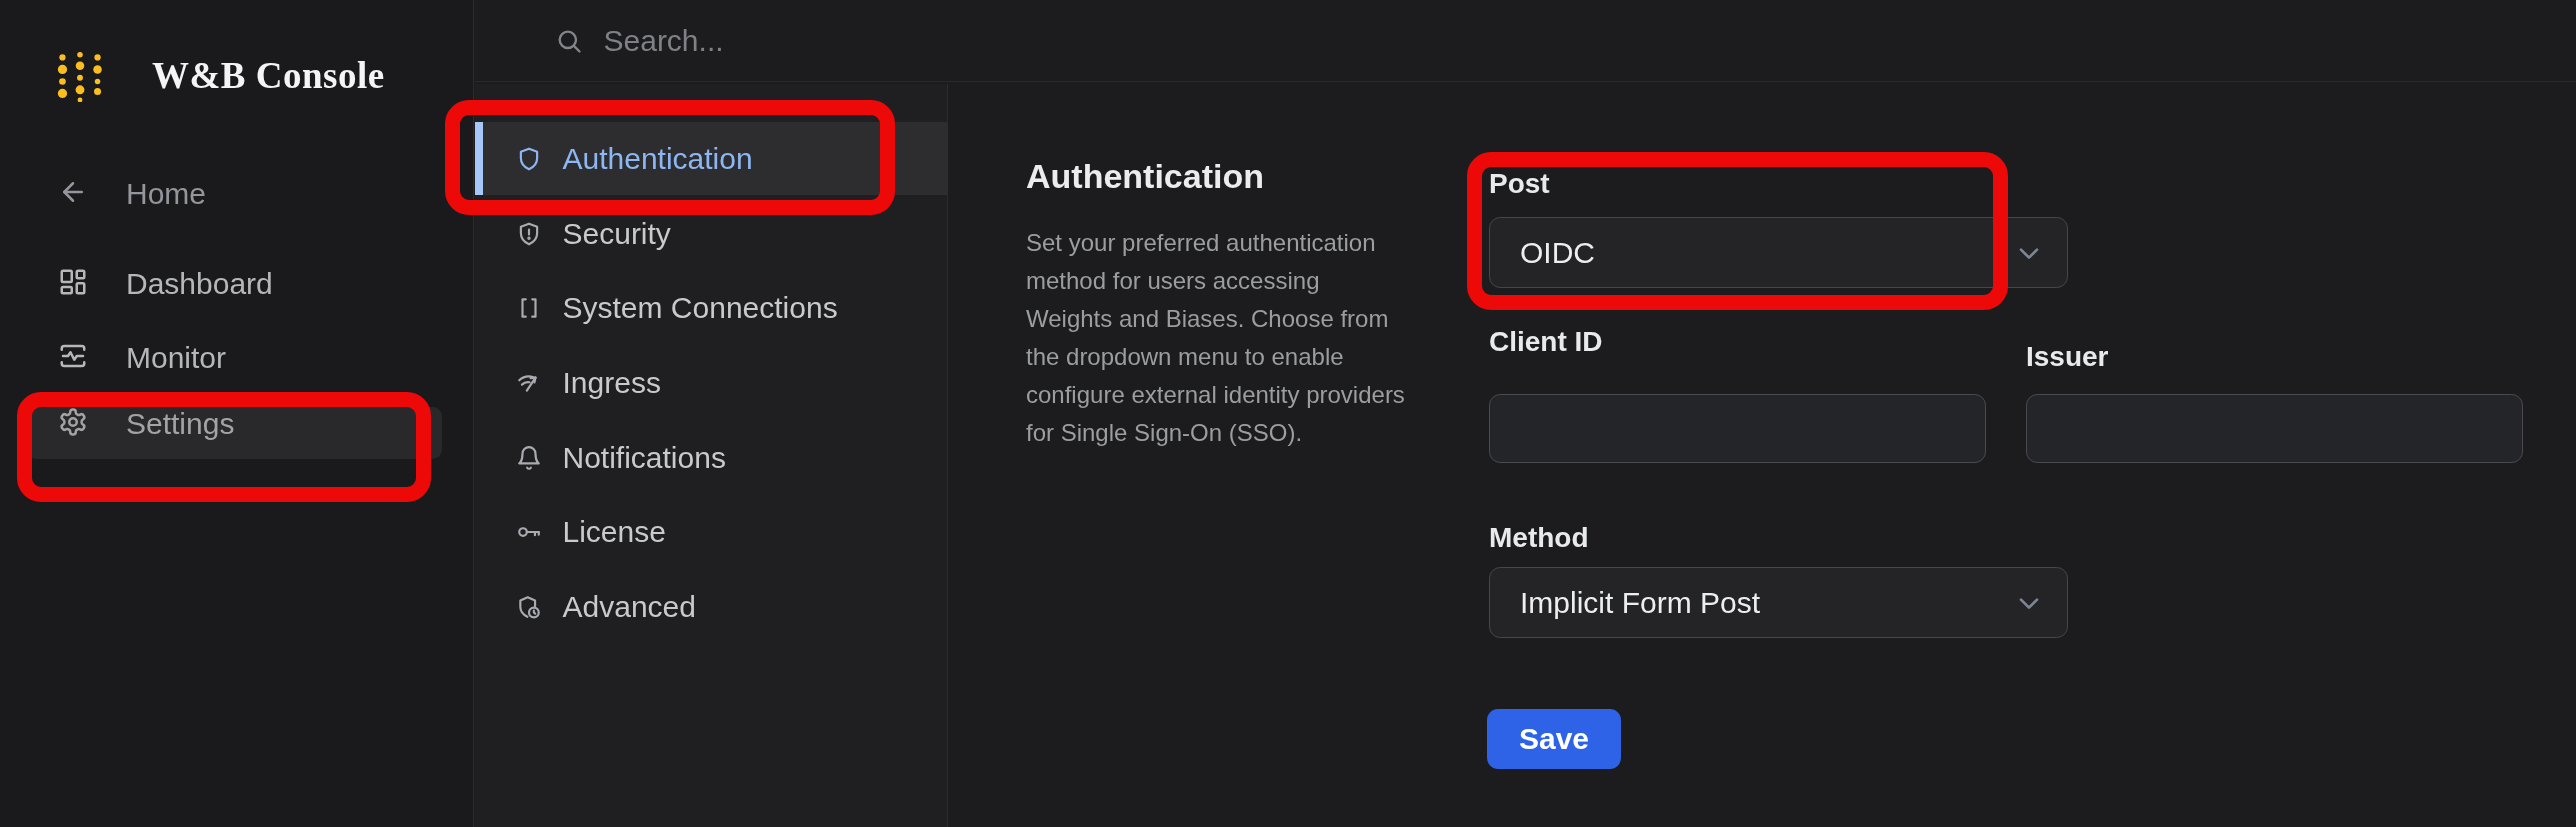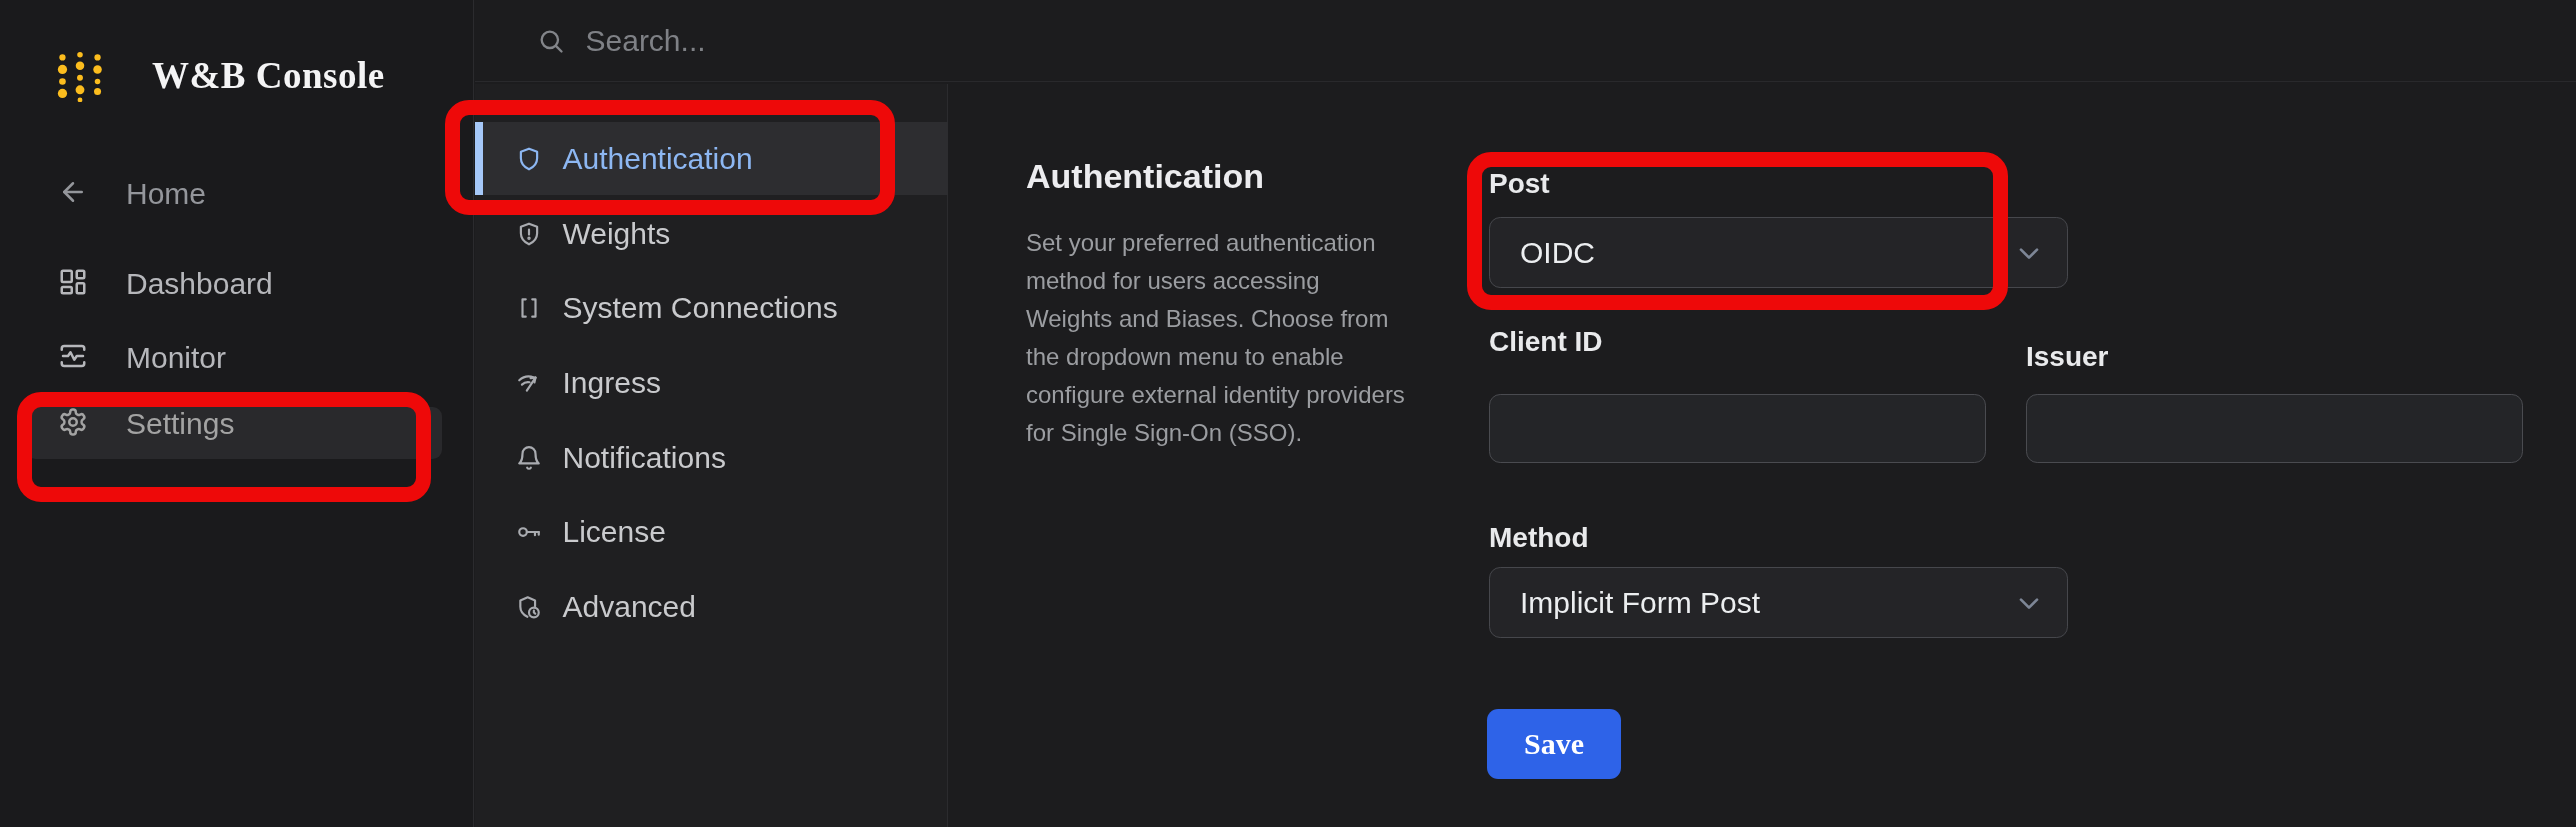--- a/index.html
+++ b/index.html
@@ -17,21 +17,21 @@
                align-items:flex-start; padding-left:32px; gap:38px; border-radius:9.3px;
                font-size:30px; color:#b6b7bb; cursor:pointer; }
   .snav-item svg { width:30px; height:30px; flex:0 0 30px; }
   .snav-home { top:177px; color:#94969b; }
   .snav-dash { top:267px; }
   .snav-mon  { top:341px; }
   .snav-set  { top:407px; height:52px; background:#29292c; color:#a3a3a3; font-weight:500; }
 
   
   .topbar { position:absolute; left:475px; top:0; width:2101px; height:82px;
-            border-bottom:1.9px solid #29292c; display:flex; align-items:center; padding-left:62px; gap:20.5px; }
+            border-bottom:1.9px solid #29292c; display:flex; align-items:center; padding-left:80px; gap:20.5px; }
   .topbar svg { width:28px; height:28px; color:#83858a; }
   .search-input { background:transparent; border:none; outline:none; font-size:30px;
                   color:#b9babd; width:653px; font-family:"Liberation Sans", sans-serif; }
   .search-input::placeholder { color:#7f8186; }
 
   
   .panel { position:absolute; left:475px; top:84px; width:473px; height:744px;
            background:#1f1f21; border-right:1.9px solid #2b2b2e; }
   .pnav-item { position:absolute; left:0; width:473px; height:73px; display:flex;
                align-items:center; padding-left:41px; gap:20.5px; font-size:30px;
@@ -60,23 +60,23 @@
   .select svg { width:32px; height:32px; color:#7d8696; }
   .sel-type   { left:1489px; top:217px; }
   .sel-method { left:1489px; top:567px; }
 
   .text-input { position:absolute; width:497px; height:69px; background:#242528;
                 border:1.9px solid #4a4b50; border-radius:11.2px; font-size:30px; color:#eceef0;
                 padding:0 26px; outline:none; font-family:"Liberation Sans", sans-serif; }
   .inp-client { left:1489px; top:394px; }
   .inp-issuer { left:2026px; top:394px; }
 
-  .save-btn { position:absolute; left:1487px; top:709px; width:134px; height:70px;
+  .save-btn { position:absolute; left:1487px; top:709px; width:134px; height:60px;
               background:#2e63e8; border:none; border-radius:11.2px; color:#ffffff;
-              font-size:30px; font-weight:700; cursor:pointer; font-family:Liberation Serif, serif; }
+              font-size:30px; font-weight:700; cursor:pointer; font-family:Liberation Sans, sans-serif; }
 
   
   .annot { position:absolute; border:15px solid #ee0909; border-radius:24px;
            pointer-events:none; z-index:50; }
   .annot-settings { left:17px;  top:392px; width:414px; height:110px; }
   .annot-auth     { left:445px; top:100px; width:450px; height:115px; }
   .annot-type     { left:1467px; top:152px; width:541px; height:158px; }
 
   svg { display:block; }
 </style>
@@ -157,21 +157,21 @@
         </svg>
       <span>Authentication</span>
     </div>
 
     <div class="pnav-item" style="top:113px">
       <svg viewBox="0 0 24 24" fill="none" stroke="currentColor" stroke-width="2" stroke-linecap="round" stroke-linejoin="round">
           <path d="M12 2.5l7.5 2.8v6c0 5-3.2 8.2-7.5 10.2-4.3-2-7.5-5.2-7.5-10.2v-6z"></path>
           <path d="M12 8v4.5"></path>
           <circle cx="12" cy="16" r="0.6" fill="currentColor"></circle>
         </svg>
-      <span>Weights</span>
+      <span>Security</span>
     </div>
 
     <div class="pnav-item" style="top:187px">
       <svg viewBox="0 0 24 24" fill="none" stroke="currentColor" stroke-width="2" stroke-linecap="round" stroke-linejoin="round">
           <path d="M9 4H6v16h3"></path>
           <path d="M15 4h3v16h-3"></path>
         </svg>
       <span>System Connections</span>
     </div>
 

